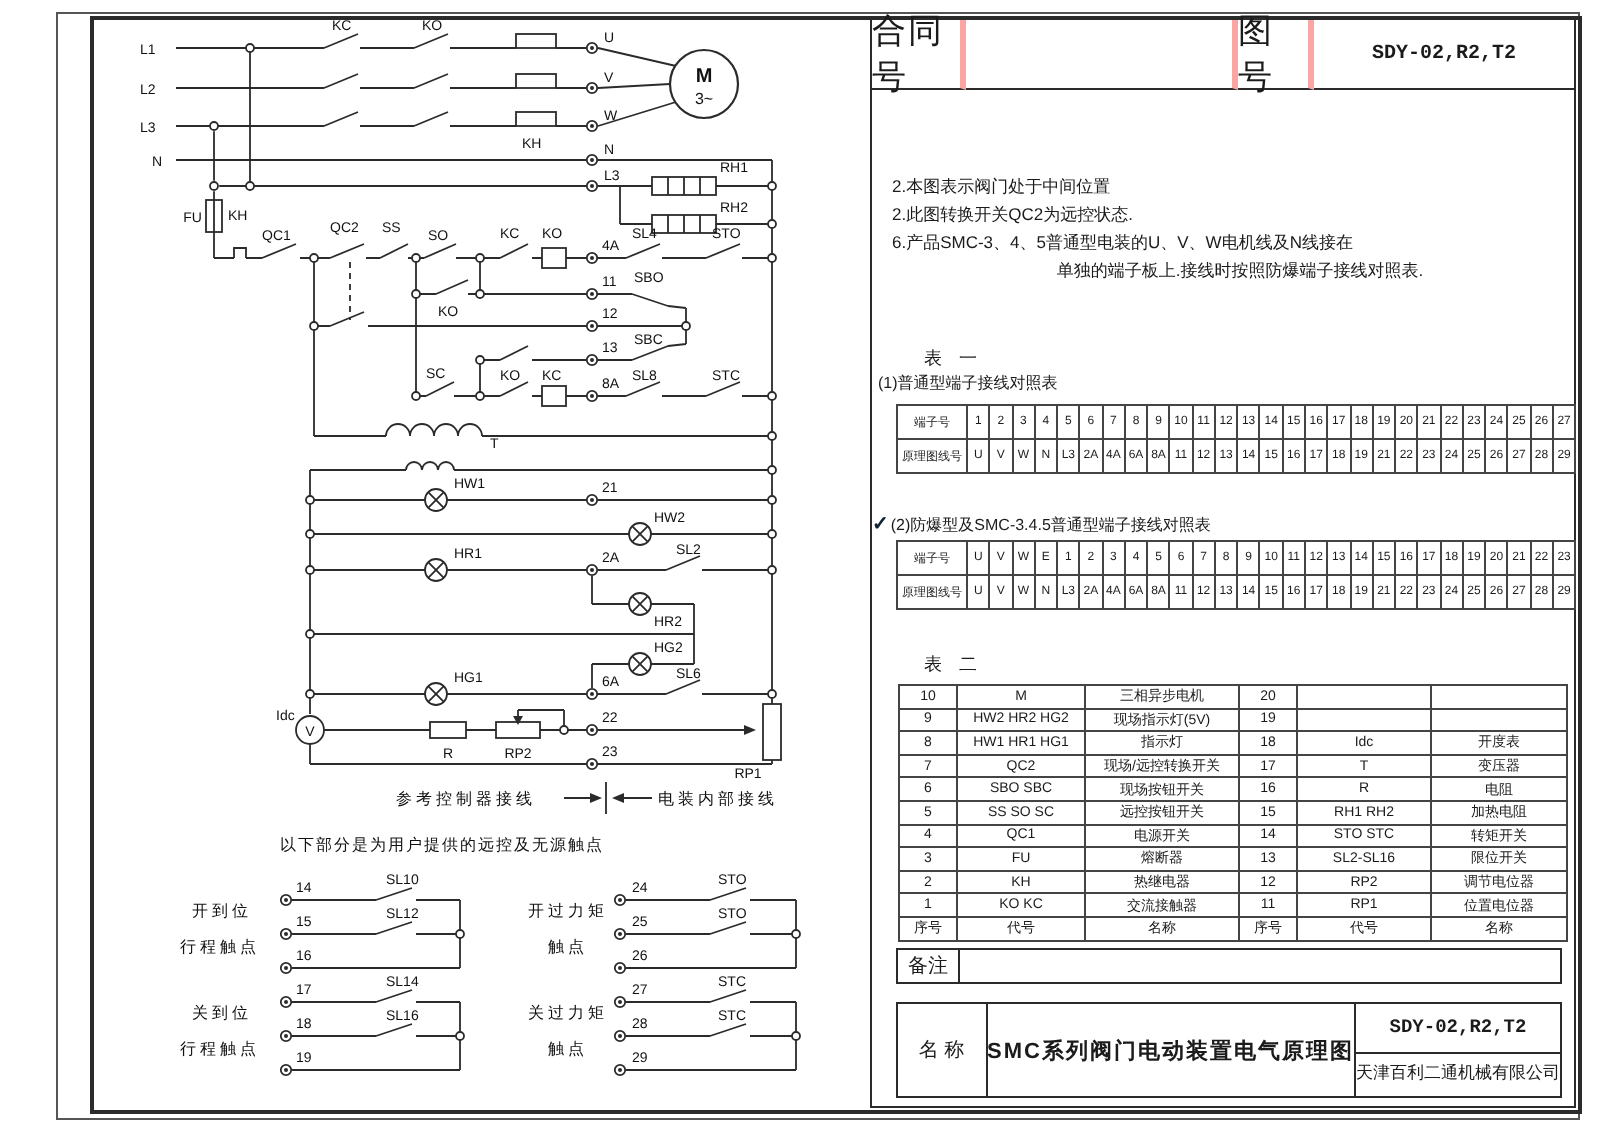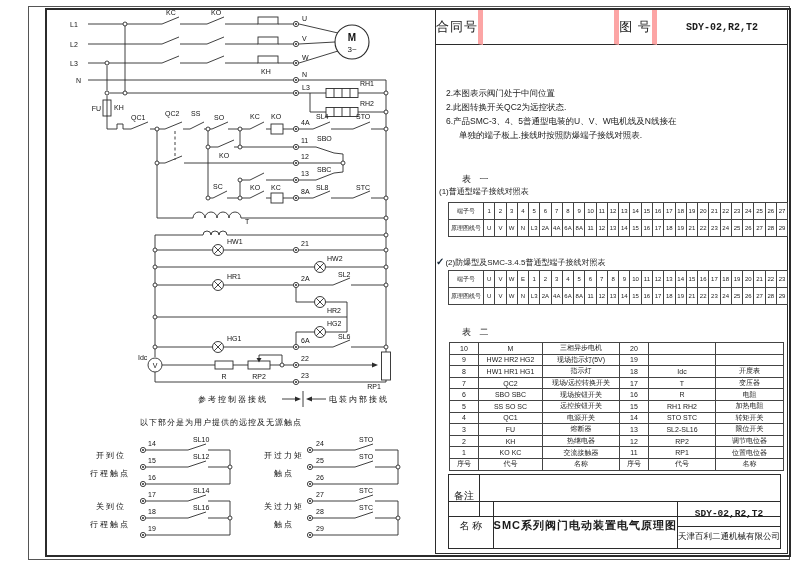--- a/index.html
+++ b/index.html
@@ -12,41 +12,41 @@
   svg.circuit rect{stroke:#2b2b2b;stroke-width:0.9;fill:#fff;}
   svg.circuit text{fill:#111;font-size:7px;font-family:"Liberation Sans",sans-serif;}
   svg.circuit text.mid{text-anchor:middle;}
   svg.circuit text.end{text-anchor:end;}
   svg.circuit text.big{font-size:10px;font-weight:bold;}
   svg.circuit text.cjk{font-size:8px;letter-spacing:2px;}
   svg.circuit polygon{fill:#2b2b2b;stroke:none;}
 
   .panel{position:absolute;left:435px;top:9px;width:351px;height:543px;border:1px solid #2b2b2b;background:#fff;}
   .pcell{position:absolute;box-sizing:border-box;display:flex;align-items:center;justify-content:center;}
-  .hdr-lbl{font-size:13px;letter-spacing:1px;border-right:5px solid #fca5a5;border-bottom:1px solid #2b2b2b;}
+  .hdr-lbl{font-size:17px;letter-spacing:1px;border-right:3px solid #fca5a5;border-bottom:1px solid #2b2b2b;}
   .hdr-val{font-family:"Liberation Mono",monospace;font-size:10px;font-weight:bold;border-bottom:1px solid #2b2b2b;}
   .notes{position:absolute;left:10px;top:76px;width:335px;font-size:8.5px;line-height:14px;}
   .notes .ntitle{margin-left:50px;margin-bottom:2px;letter-spacing:3px;}
   .notes div[data-name="note-line"]{white-space:nowrap;}
-  .notes div[data-name="note-line"]:last-child{padding-left:13px;}
+  .notes div[data-name="note-line"]:last-child{padding-left:13px;text-align:center;}
   .tcap{position:absolute;font-size:9px;letter-spacing:3px;margin-left:20px;}
   .tsub{position:absolute;font-size:8px;white-space:nowrap;}
   .check{color:#123;font-weight:bold;font-size:10px;margin-right:1px;}
   .ttable{position:absolute;left:12px;width:339px;border-top:1px solid #444;border-left:1px solid #444;}
   .trow{display:flex;height:17px;}
   .trow .lblc{width:35px;flex:none;font-size:6px;}
   .tcell{box-sizing:border-box;border-right:1px solid #444;border-bottom:1px solid #444;
          display:flex;align-items:center;justify-content:center;font-size:6px;flex:1;min-width:0;}
   .tcells{display:contents;}
   .ctable{position:absolute;left:13px;top:332px;width:334px;border-top:1px solid #444;border-left:1px solid #444;}
   .crow{display:flex;height:11.6px;}
   .ccell{box-sizing:border-box;border-right:1px solid #444;border-bottom:1px solid #444;
          display:flex;align-items:center;justify-content:center;font-size:7px;white-space:nowrap;overflow:hidden;}
   .ca{width:29px;} .cb{width:64px;} .cc{width:77px;} .cd{width:29px;} .ce{width:67px;} .cf{width:68px;}
-  .remark{position:absolute;left:12px;top:464px;width:333px;height:43px;border:1px solid #2b2b2b;display:flex;box-sizing:border-box;}
+  .remark{position:absolute;left:12px;top:464px;width:333px;height:18px;border:1px solid #2b2b2b;display:flex;box-sizing:border-box;}
   .remark .rlbl{width:30px;border-right:1px solid #2b2b2b;display:flex;align-items:center;justify-content:center;font-size:10px;}
   .remark .rtxt{flex:1;display:flex;align-items:center;justify-content:center;font-size:11.5px;letter-spacing:2px;white-space:nowrap;}
   .tblock{position:absolute;left:12px;top:491px;width:333px;height:48px;border:1px solid #2b2b2b;display:flex;box-sizing:border-box;}
   .tblock .nlbl{width:30px;border-right:1px solid #2b2b2b;display:flex;align-items:center;justify-content:center;
                 font-size:10px;line-height:13px;text-align:center;padding:0 8px;}
   .tblock .nmid{width:196px;border-right:1px solid #2b2b2b;display:flex;align-items:center;justify-content:center;
                 font-size:11px;font-weight:bold;letter-spacing:1px;white-space:nowrap;}
   .tblock .nright{flex:1;display:flex;flex-direction:column;}
   .tblock .ndwg{flex:1.1;border-bottom:1px solid #2b2b2b;display:flex;align-items:center;justify-content:center;
                 font-family:"Liberation Mono",monospace;font-size:9.5px;font-weight:bold;}

